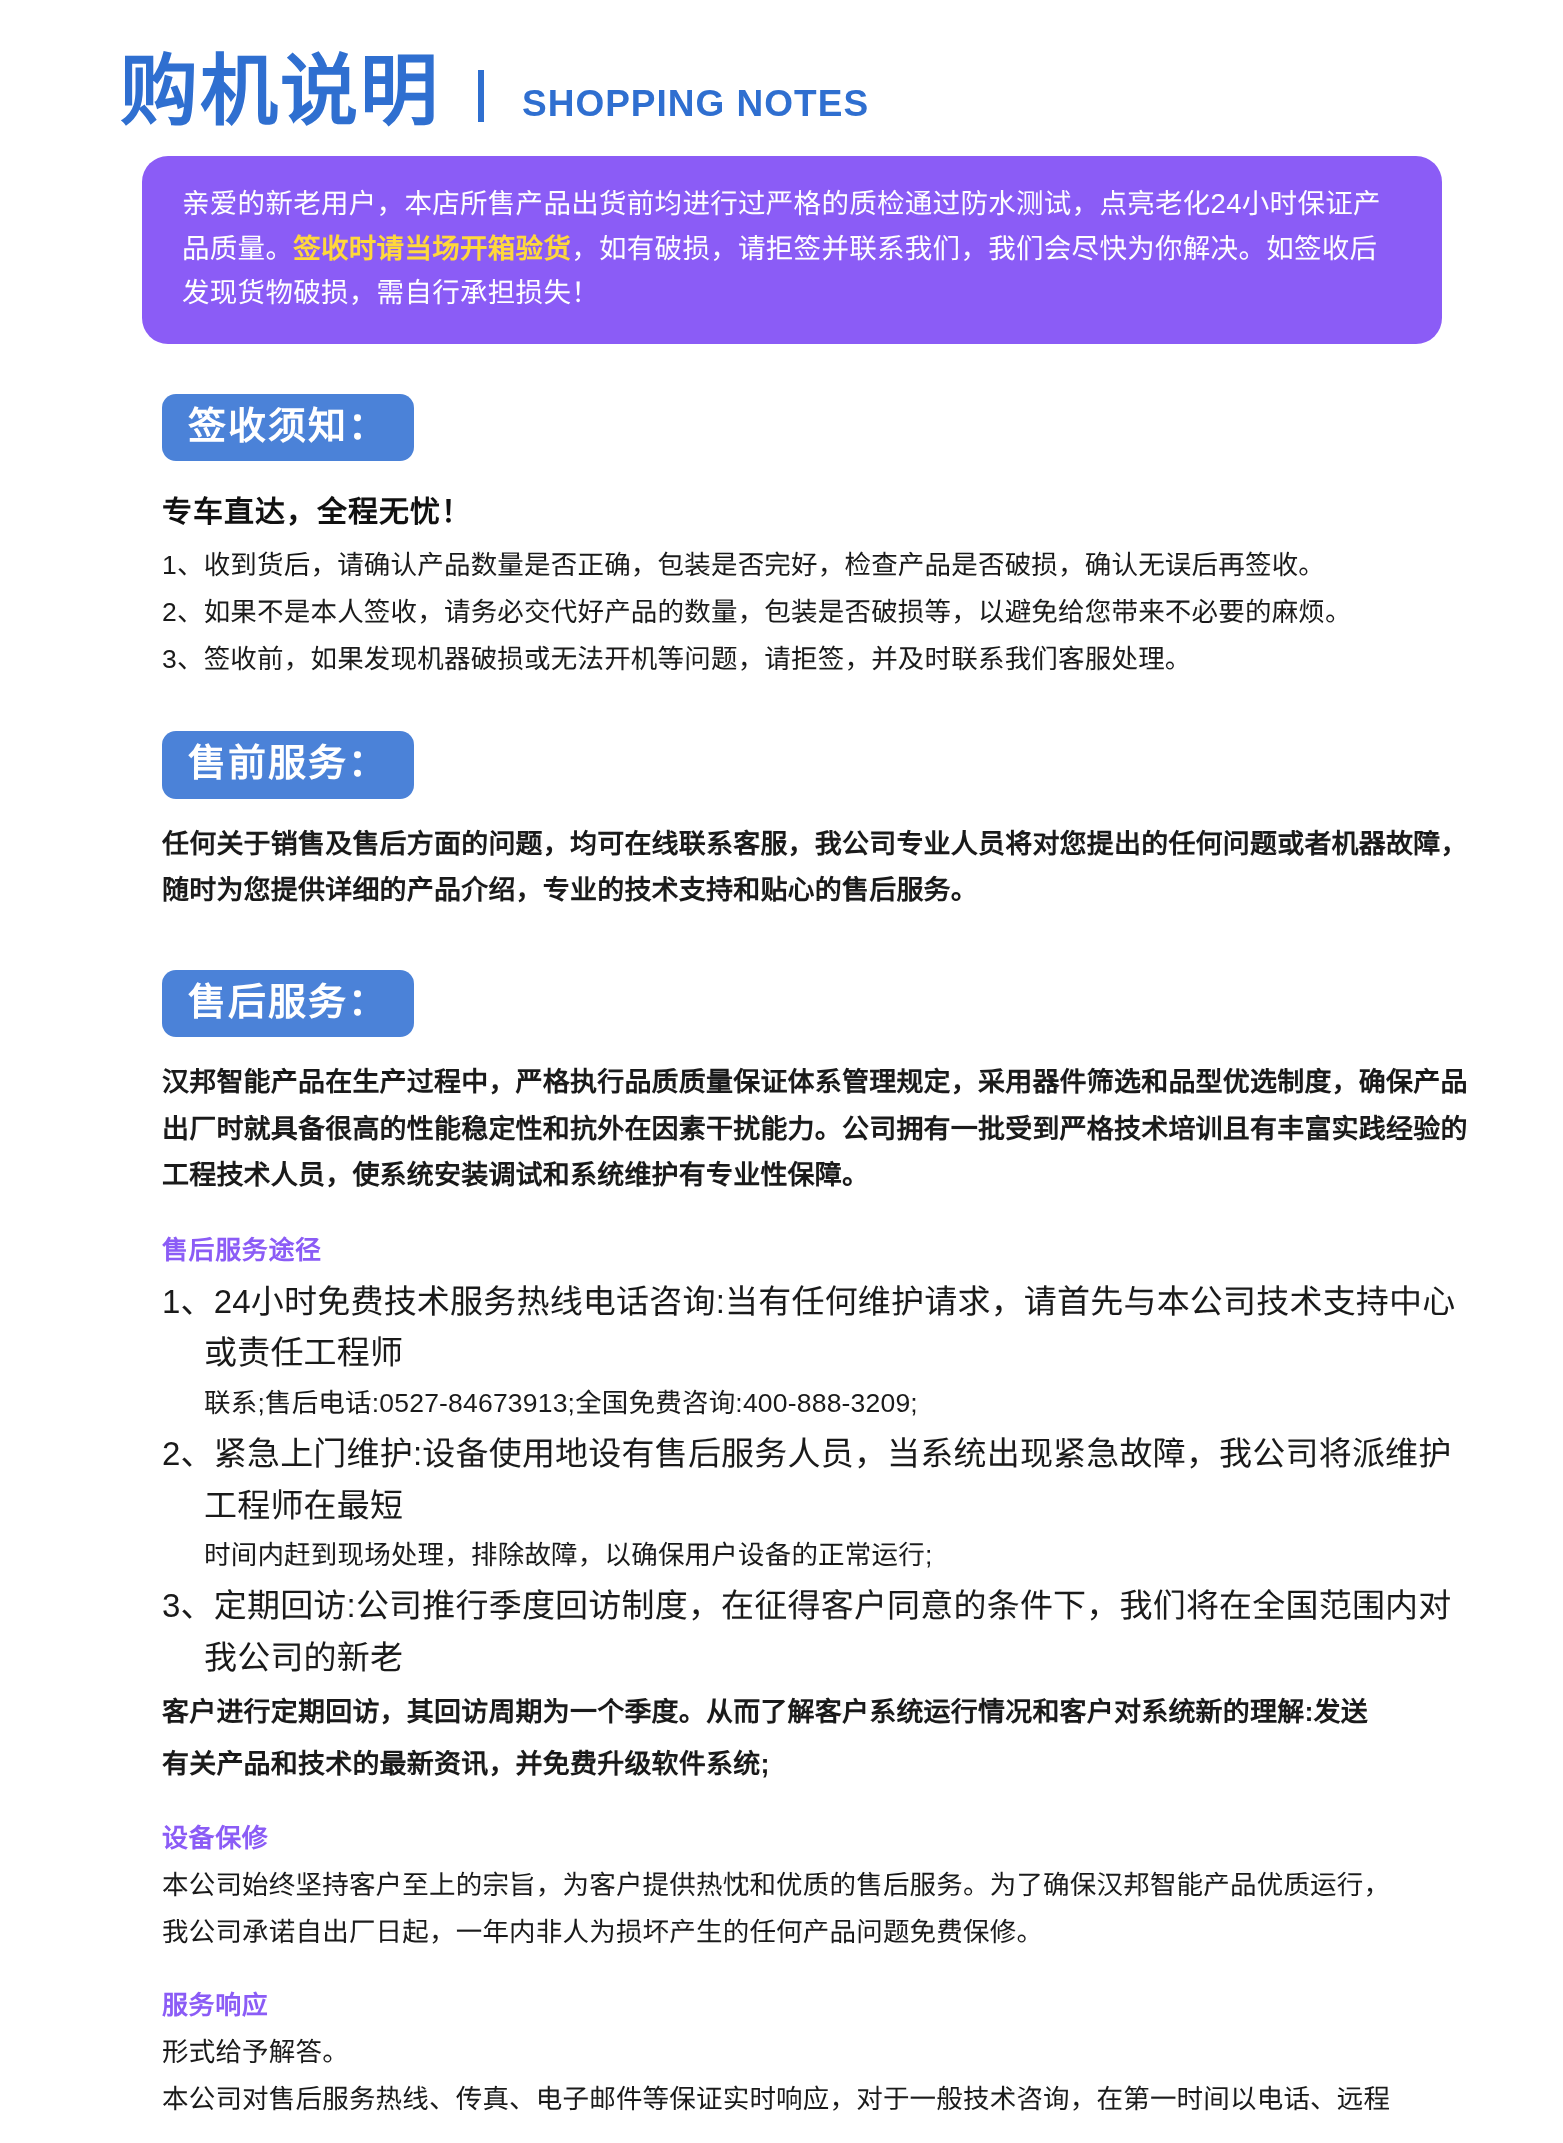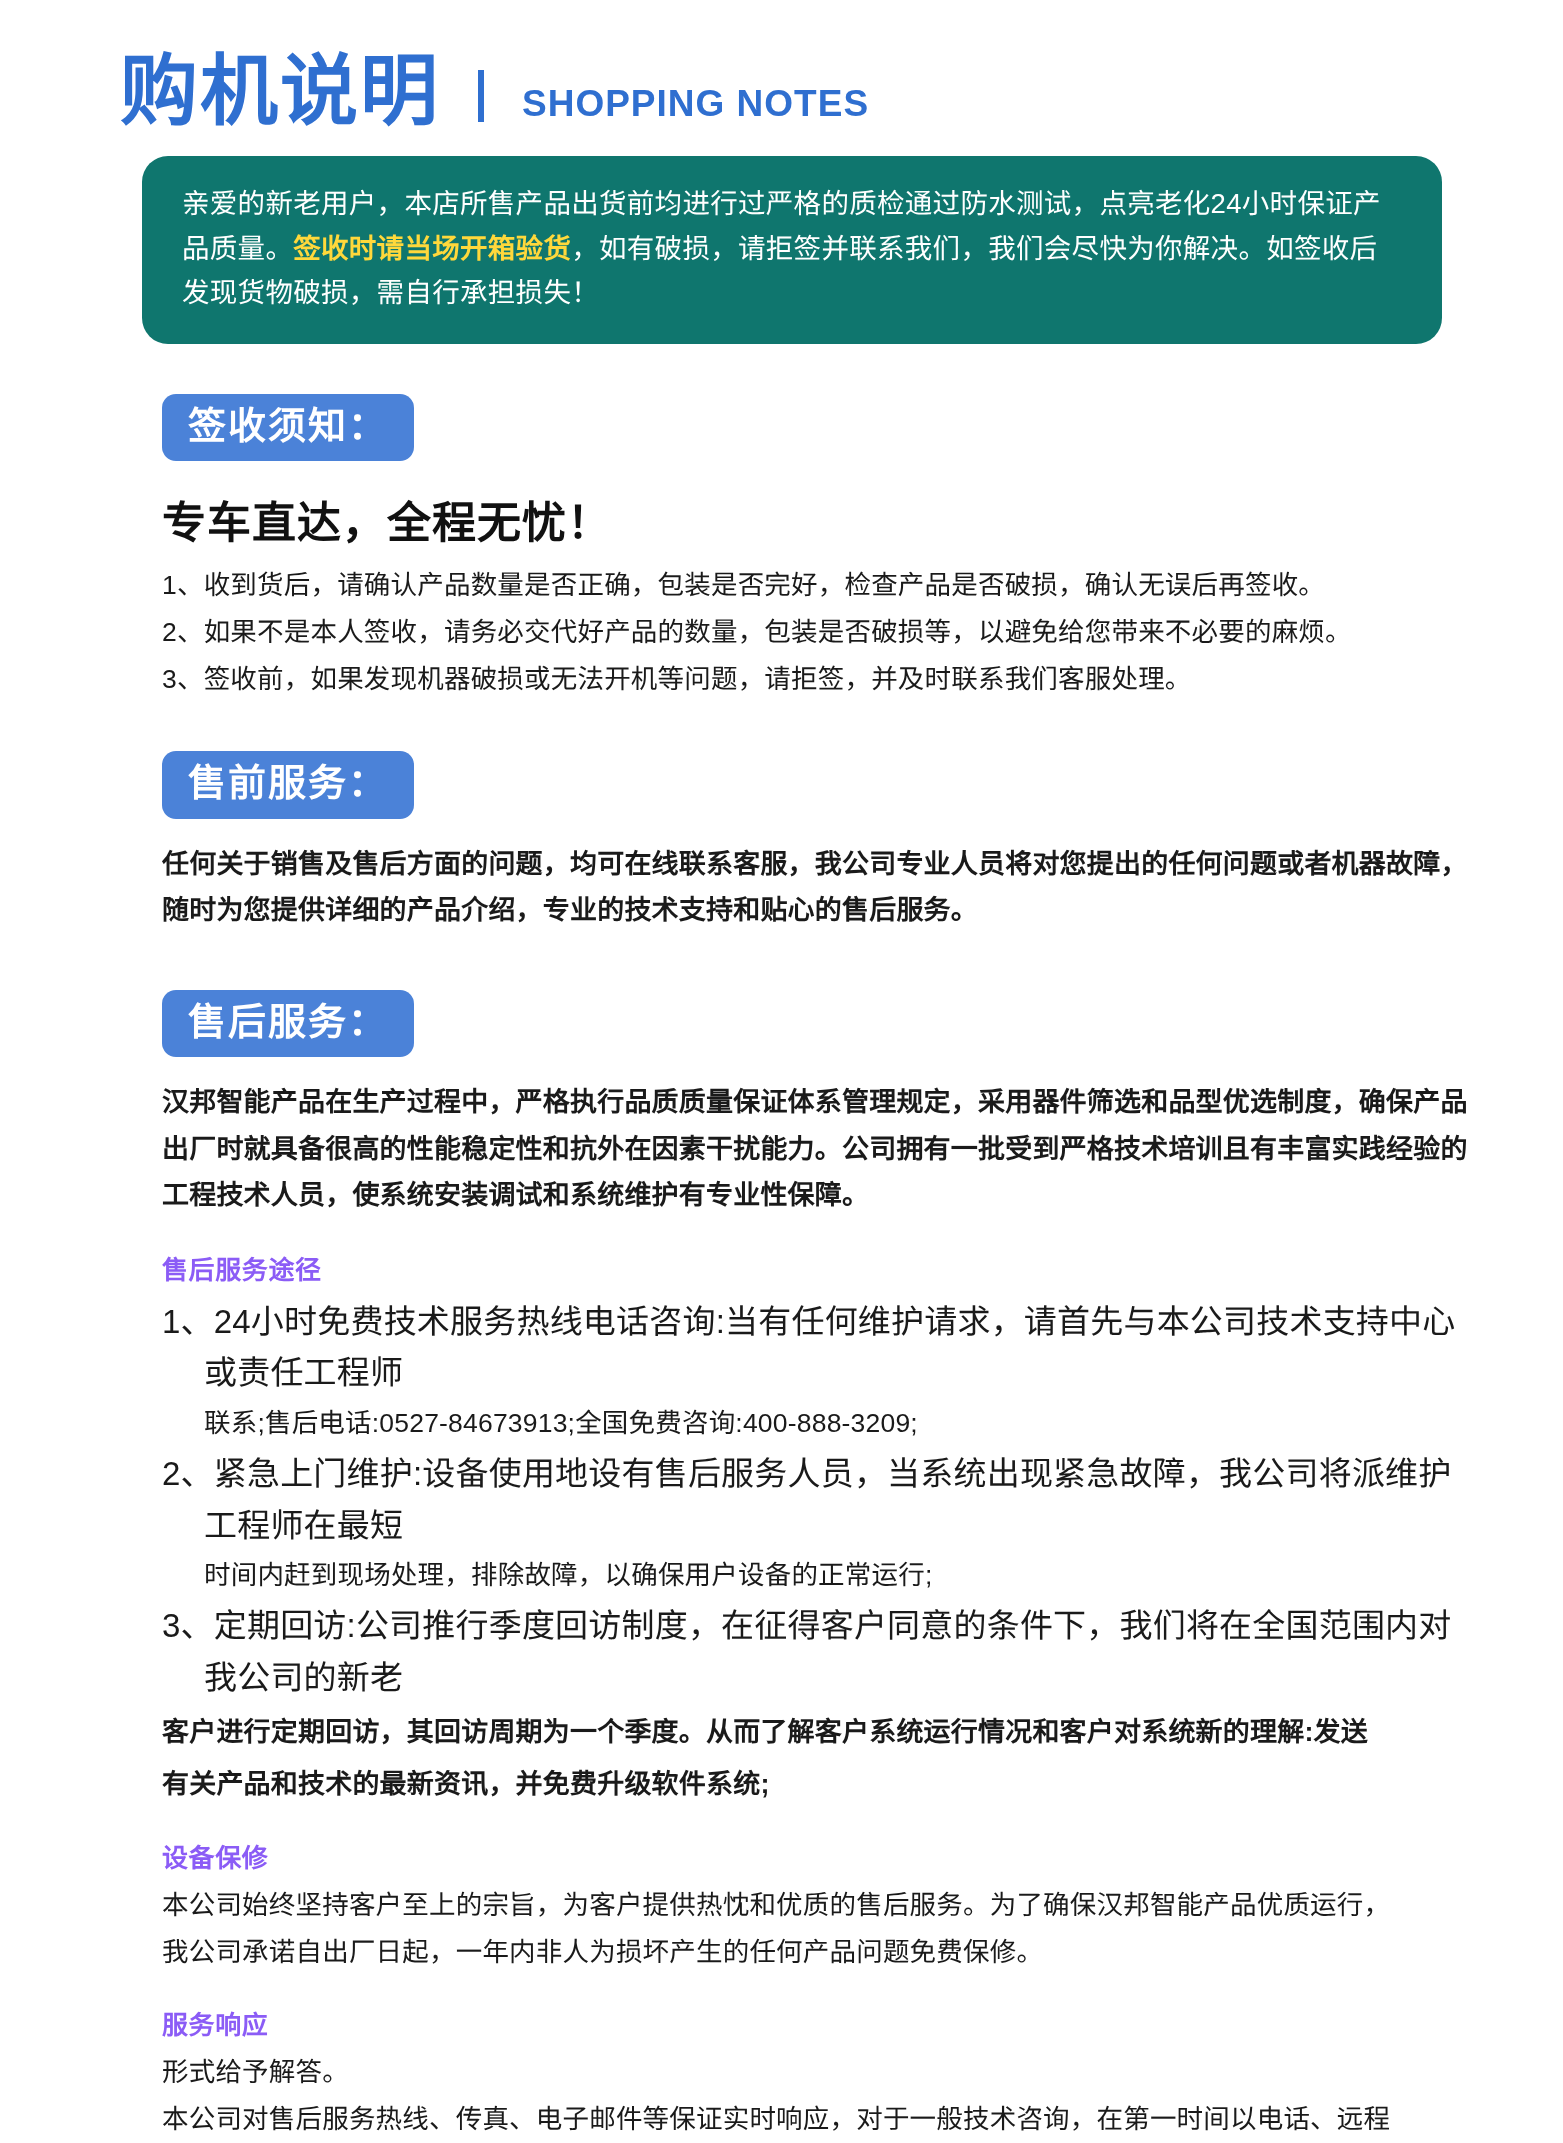--- a/index.html
+++ b/index.html
@@ -50,21 +50,21 @@
     color: #2f6fd0;
     letter-spacing: 1px;
     line-height: 1;
     padding-bottom: 8px;
   }
 
   
   .notice {
     margin: 26px 0 0 22px;
     width: 1300px;
-    background: #0f766e;
+    background: #8b5cf6;
     border-radius: 26px;
     color: #ffffff;
     font-size: 27.5px;
     line-height: 1.62;
     padding: 26px 38px 28px 40px;
     box-sizing: border-box;
     letter-spacing: 0.3px;
   }
   .notice .hl {
     color: #ffd83b;
@@ -81,21 +81,21 @@
     letter-spacing: 2px;
     border-radius: 14px;
     padding: 12px 26px 14px 26px;
     line-height: 1.1;
   }
   .pill-wrap { margin: 50px 0 0 42px; }
 
   
   .block { margin: 0 0 0 42px; width: 1320px; }
   .lead {
-    font-size: 44px;
+    font-size: 30px;
     font-weight: bold;
     color: #111;
     margin: 26px 0 14px 0;
     letter-spacing: 1px;
   }
   .line {
     font-size: 26.5px;
     line-height: 1.58;
     color: #1a1a1a;
     margin: 5px 0;

